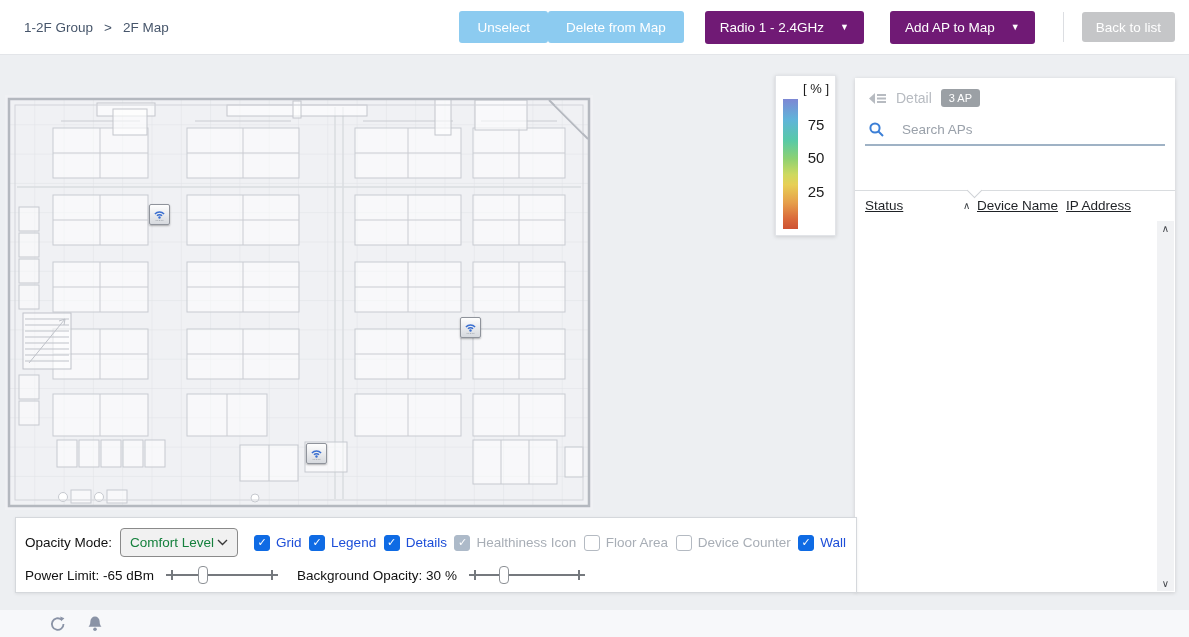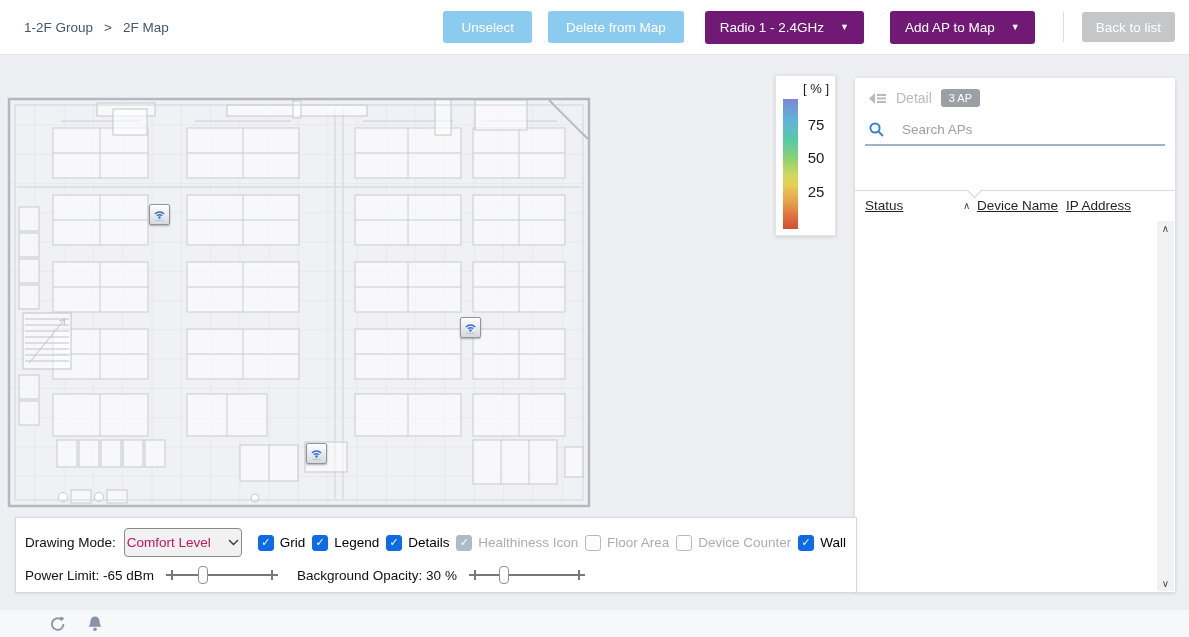--- a/index.html
+++ b/index.html
@@ -10,21 +10,21 @@
   .topbar { position:absolute; left:0; top:0; width:1189px; height:55px; background:#fff;
             border-bottom:1px solid #e3e5e9; display:flex; align-items:center; padding:0 14px 0 24px; z-index:10; }
   .crumb { display:flex; align-items:center; gap:11px; font-size:13.5px; color:#47566b; }
   .crumb span { cursor:default; }
   .btn { display:flex; align-items:center; justify-content:center; border-radius:3px; color:#fff;
          font-size:13.5px; white-space:nowrap; cursor:pointer; }
   .btn-light { background:#8ccbf0; height:32px; padding:0 18px; }
   .btn-dark  { background:#701a75; height:33px; padding:0 15px; }
   .btn-gray  { background:#c5c6c8; height:30px; padding:0 14px; }
   .right-group { margin-left:auto; display:flex; align-items:center; }
-  .m9{margin-right:16px;} .m21{margin-right:21px;} .m26{margin-right:26px;} .m28{margin-right:28px;}
+  .m9{margin-right:0;} .m21{margin-right:21px;} .m26{margin-right:26px;} .m28{margin-right:28px;}
   .caret { font-size:9px; margin-left:16px; }
   .vdiv { width:1px; height:30px; background:#dcdee2; margin-right:18px; }
 
   
   .floormap { position:absolute; left:5px; top:95px; z-index:1; }
   .aplayer  { position:absolute; left:0; top:0; width:1189px; height:637px; z-index:2; pointer-events:none; }
   .ap { position:absolute; width:21px; height:21px; border:1px solid #8f939b; border-radius:2px;
         background:linear-gradient(180deg,#fefefe,#d6d9de); box-shadow:0 1px 2px rgba(0,0,0,.3);
         display:flex; align-items:center; justify-content:center; pointer-events:auto; cursor:pointer; }
 
@@ -59,29 +59,29 @@
              display:flex; flex-direction:column; justify-content:space-between; align-items:center;
              padding:2px 0; font-size:10px; color:#45484d; }
   .vscroll span { cursor:pointer; }
 
   
   .toolbar { position:absolute; left:15px; top:517px; width:842px; height:76px; background:#fff;
              border:1px solid #d5d8dc; box-shadow:0 1px 3px rgba(0,0,0,.08); z-index:4; }
   .trow1 { position:absolute; left:9px; right:10px; top:10px; display:flex; align-items:center; }
   .dm-label { font-size:13.5px; color:#111; margin-right:8px; white-space:nowrap; }
   .select { width:118px; height:29px; background:#f1f1f1; border:1px solid #8a8a8a; border-radius:4px;
-            display:flex; align-items:center; justify-content:space-between; padding:0 2px;
-            font-size:13.5px; color:#be185d; margin-right:16px; cursor:pointer; }
+            display:flex; align-items:center; justify-content:space-between; padding:0 9px;
+            font-size:13.5px; color:#15803d; margin-right:16px; cursor:pointer; }
   .cbrow { flex:1; display:flex; align-items:center; justify-content:space-between; }
   .cb { display:flex; align-items:center; gap:6px; cursor:pointer; }
   .cbbox { width:16px; height:16px; border-radius:3px; background:#fff; border:1px solid #b4bac2;
            display:flex; align-items:center; justify-content:center; font-size:11px; color:#fff; }
   .cbbox.on { background:#0f6be4; border-color:#0f6be4; }
   .cb.dis .cbbox.on { background:#adbac9; border-color:#adbac9; }
-  .cblab { font-size:13.5px; color:#000000; white-space:nowrap; }
+  .cblab { font-size:13.5px; color:#1d4ed8; white-space:nowrap; }
   .cb.dis .cblab { color:#a8aeb6; }
   .trow2 { position:absolute; left:9px; top:48px; display:flex; align-items:center; font-size:13.5px; color:#111; }
   .slider { position:relative; width:112px; height:18px; margin:0 12px; cursor:pointer; }
   .sline { position:absolute; left:0; right:0; top:8px; height:2px; background:#75797e; }
   .stick { position:absolute; top:4px; width:2px; height:10px; background:#75797e; }
   .stick.l{left:5px;} .stick.r{right:5px;}
   .thumb { position:absolute; top:0; width:10px; height:18px; background:#fff; border:1px solid #8d9196;
            border-radius:4px; }
   .slabel2 { margin-left:7px; }
 
@@ -279,21 +279,21 @@
     <div class="pbody">
       <div class="vscroll">
         <span>∧</span>
         <span>∨</span>
       </div>
     </div>
   </div>
 
   <div class="toolbar">
     <div class="trow1">
-      <span class="dm-label">Drawing Mode:</span>
+      <span class="dm-label">Opacity Mode:</span>
       <div class="select">
         <span>Comfort Level</span>
         <span class="ficon">
           <svg width="11" height="7" viewBox="0 0 11 7">
               <path d="M1 1l4.5 4.5L10 1" fill="none" stroke="#3a3a3a" stroke-width="1.4"></path>
             </svg>
         </span>
       </div>
       <div class="cbrow">
           <span class="cb">

